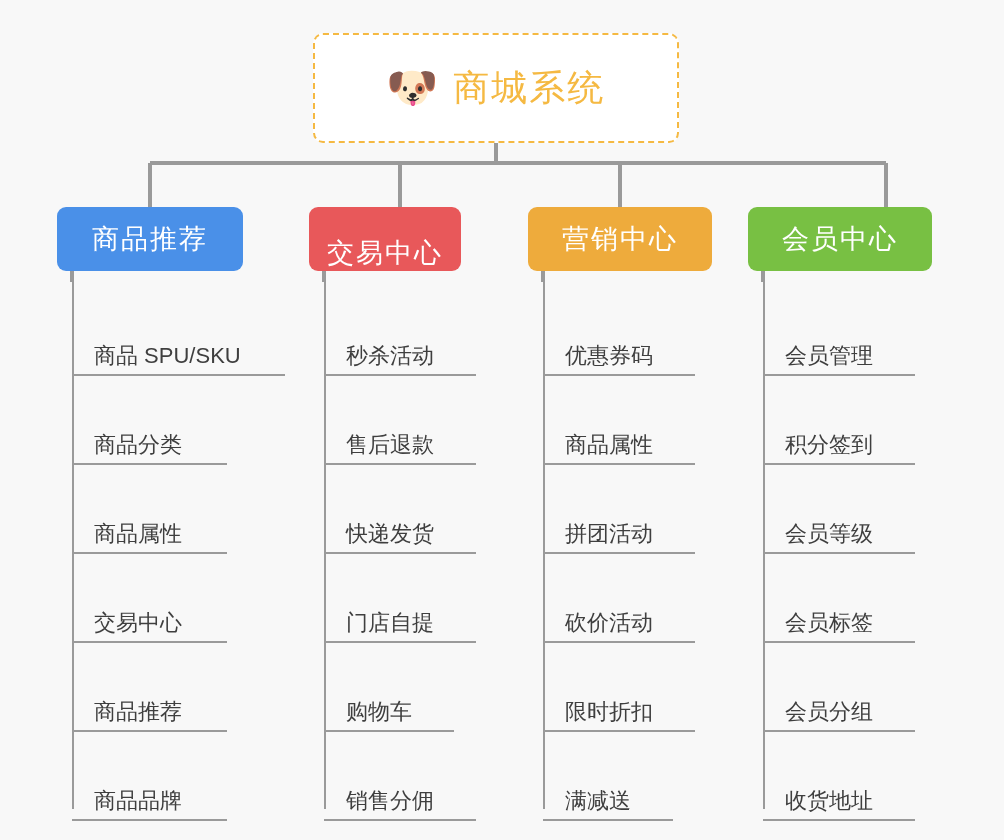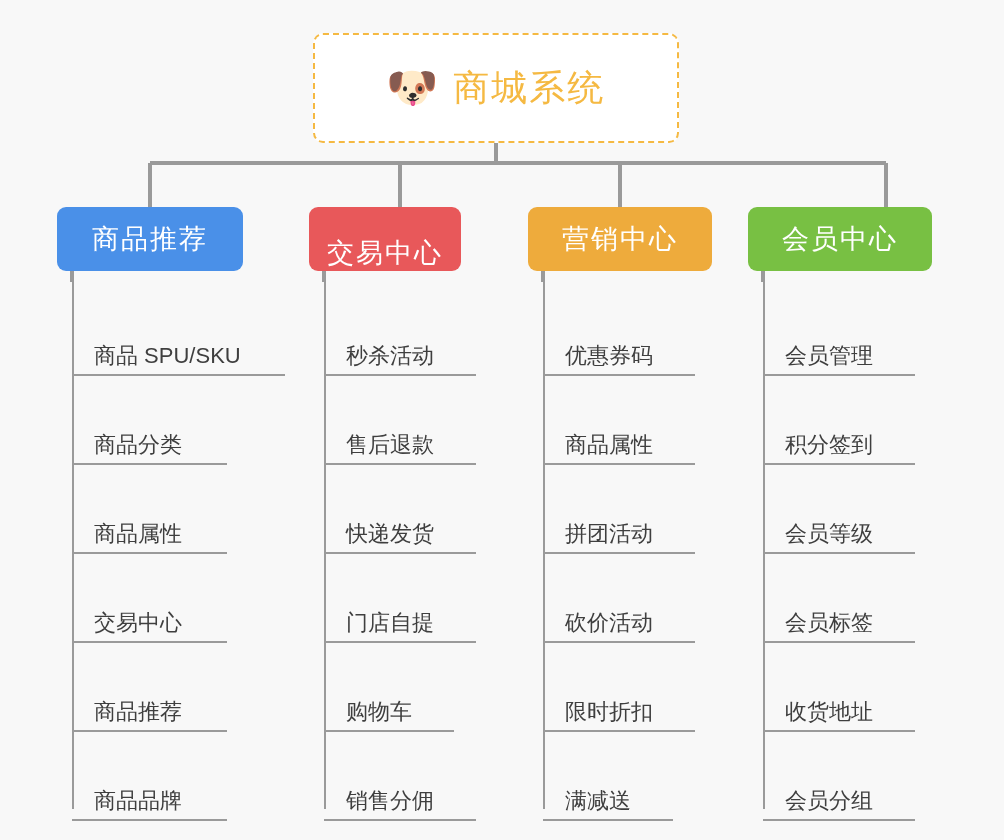--- a/index.html
+++ b/index.html
@@ -258,23 +258,23 @@
       </div>
       <div class="leaf-item">
         <span class="leaf-text">会员等级</span>
         <span class="leaf-underline" style="width:152px;"></span>
       </div>
       <div class="leaf-item">
         <span class="leaf-text">会员标签</span>
         <span class="leaf-underline" style="width:152px;"></span>
       </div>
       <div class="leaf-item">
+        <span class="leaf-text">会员分组</span>
+        <span class="leaf-underline" style="width:152px;"></span>
+      </div>
+      <div class="leaf-item">
         <span class="leaf-text">收货地址</span>
         <span class="leaf-underline" style="width:152px;"></span>
       </div>
-      <div class="leaf-item">
-        <span class="leaf-text">会员分组</span>
-        <span class="leaf-underline" style="width:152px;"></span>
-      </div>
     </div>
   </div>
 
 </div>
 
 </body></html>

